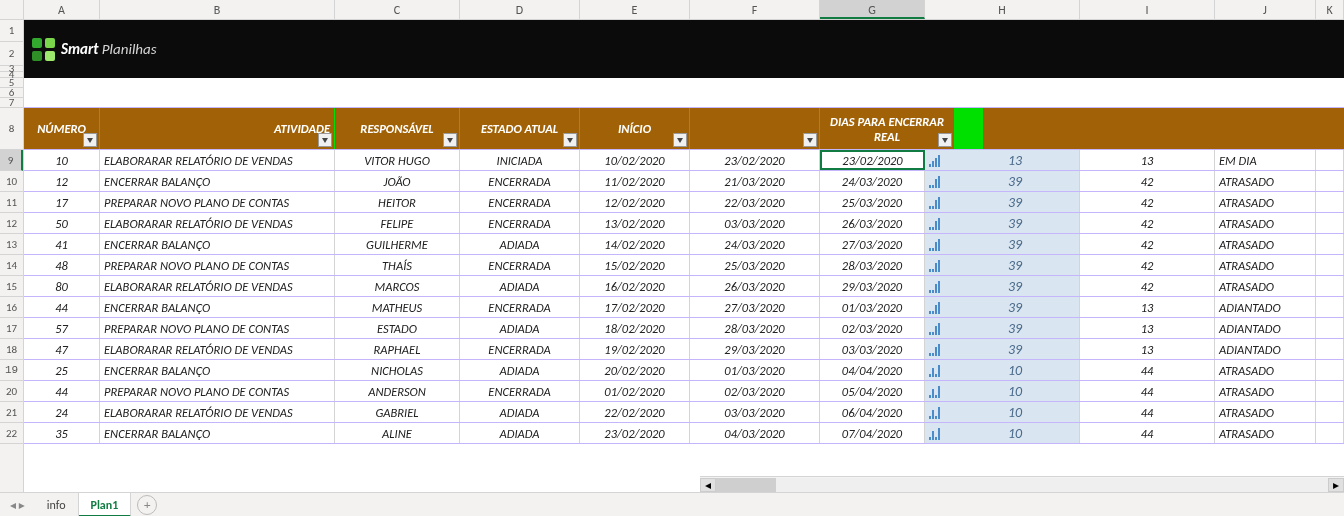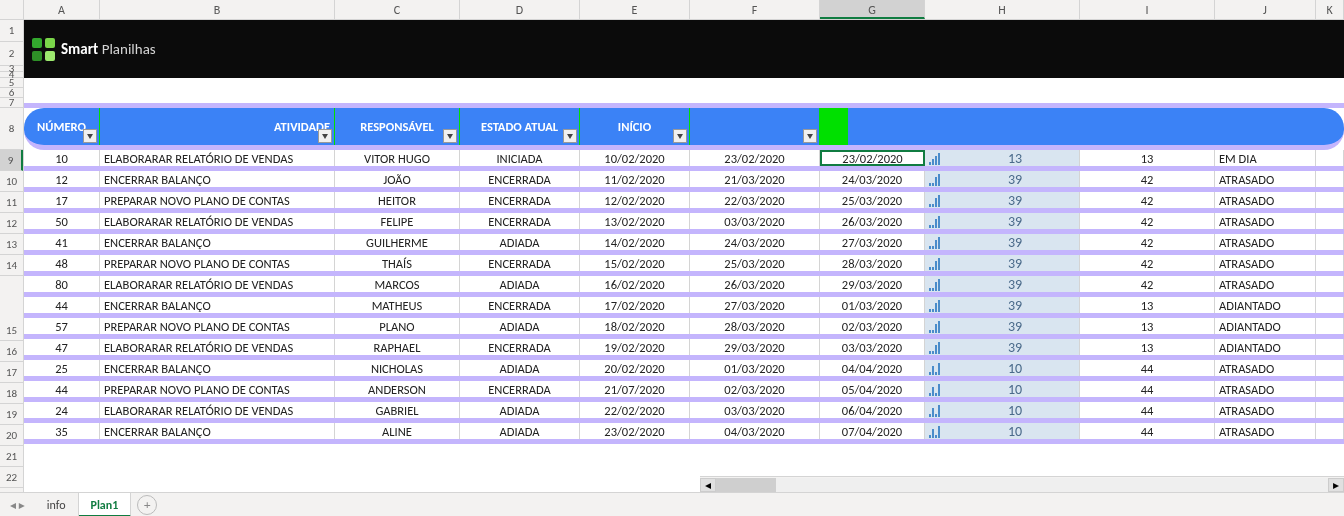--- a/index.html
+++ b/index.html
@@ -8,37 +8,37 @@
 .workbook { width: 1344px; height: 516px; position: relative; display: flex; flex-direction: column; }
 .col-headers { display: flex; height: 20px; background: #f3f2f1; border-bottom: 1px solid #d4d4d4; }
 .corner { width: 24px; border-right: 1px solid #d4d4d4; background: #f3f2f1; }
 .col-head { border-right: 1px solid #d4d4d4; text-align: center; font-size: 12px; color: #555; line-height: 20px; background: #f3f2f1; }
 .col-head.sel { background: #d2d2d2; border-bottom: 2px solid #107c41; }
 .grid-body { flex: 1; display: flex; overflow: hidden; position: relative; }
 .row-headers { width: 24px; display: flex; flex-direction: column; background: #f3f2f1; border-right: 1px solid #d4d4d4; }
 .row-head { border-bottom: 1px solid #d4d4d4; text-align: center; font-size: 11px; color: #555; display: flex; align-items: center; justify-content: center; }
 .row-head.sel { background: #d2d2d2; border-right: 2px solid #107c41; }
 .rows { flex: 1; overflow: hidden; }
-.row { display: flex; border-bottom: 5px solid #c4b5fd; }
+.row { display: flex; border-bottom: 1px solid #c4b5fd; font-style: italic; }
 .cell { border-right: 1px solid #d4d4d4; padding: 0 4px; display: flex; align-items: center; overflow: hidden; white-space: nowrap; font-size: 12.5px; color: #222; }
 .cell.center { justify-content: center; }
 .cell.left { justify-content: flex-start; }
 
 .banner { background: #0b0b0b; height: 58px; display: flex; align-items: center; padding-left: 8px; width: 100%; border-right: none; }
 .logo { display: flex; align-items: center; gap: 6px; }
 .logo-squares { display: grid; grid-template-columns: 10px 10px; grid-template-rows: 10px 10px; gap: 3px; }
 .ls { width: 10px; height: 10px; border-radius: 2px; }
 .ls.a { background: #33a82e; }
 .ls.b { background: #7ad64a; }
 .ls.c { background: #2e8f27; }
 .ls.d { background: #9ce96e; }
 .logo-text { color: #d4d4d4; font-size: 15px; font-weight: 400; }
 .logo-bold { color: #fff; font-weight: 700; }
 
-.hdr-row { background: #3b82f6; height: 42px; border-radius: 20px; }
+.hdr-row { background: #a16207; height: 42px; }
 .hdr-cell { color: #fff; font-weight: 700; font-size: 12.5px; display: flex; align-items: center; justify-content: center; text-align: center; position: relative; border-right: 1px solid #00e000; padding: 0 4px; }
 .hdr-cell.left { justify-content: flex-end; }
 .filter { position: absolute; right: 2px; bottom: 2px; width: 14px; height: 14px; background: #f0f0f0; border: 1px solid #999; display: flex; align-items: center; justify-content: center; }
 .filter::after { content: ""; border-left: 3px solid transparent; border-right: 3px solid transparent; border-top: 5px solid #444; }
 
 .data-row { height: 21px; }
 .col-A { width: 76px; }
 .col-B { width: 235px; }
 .col-C { width: 125px; }
 .col-D { width: 120px; }
@@ -95,25 +95,25 @@
         <div class="row-head" style="height: 10px;">5</div>
         <div class="row-head" style="height: 10px;">6</div>
         <div class="row-head" style="height: 10px;">7</div>
         <div class="row-head" style="height: 42px;">8</div>
         <div class="row-head sel" style="height: 21px;">9</div>
         <div class="row-head" style="height: 21px;">10</div>
         <div class="row-head" style="height: 21px;">11</div>
         <div class="row-head" style="height: 21px;">12</div>
         <div class="row-head" style="height: 21px;">13</div>
         <div class="row-head" style="height: 21px;">14</div>
-        <div class="row-head" style="height: 21px; margin-top: 44px;">15</div>
+        <div class="row-head" style="height: 21px;">15</div>
         <div class="row-head" style="height: 21px;">16</div>
         <div class="row-head" style="height: 21px;">17</div>
         <div class="row-head" style="height: 21px;">18</div>
-        <div class="row-head" style="height: 21px;">19</div>
+        <div class="row-head" style="height: 21px; font-family: Liberation Mono, monospace;">19</div>
         <div class="row-head" style="height: 21px;">20</div>
         <div class="row-head" style="height: 21px;">21</div>
         <div class="row-head" style="height: 21px;">22</div>
       </div>
     <div class="rows">
 
       <div class="row" style="height:58px;">
         <div class="cell banner col" style="width:100%; padding-left:8px;">
           <div class="logo">
             <div class="logo-squares">
@@ -150,20 +150,24 @@
             <span>ESTADO ATUAL</span>
             <div class="filter"></div>
           </div>
         <div class="hdr-cell col-E">
             <span>INÍCIO</span>
             <div class="filter"></div>
           </div>
         <div class="hdr-cell col-F">
             <div class="filter"></div>
           </div>
+        <div class="hdr-cell col-I">
+            <span>DIAS PARA ENCERRAR REAL</span>
+            <div class="filter"></div>
+          </div>
         <div class="hdr-cell col-K" style="background:#00e000;"></div>
       </div>
 
       <div id="data-rows">
           <div class="row data-row">
             <div class="cell center col-A">10</div>
             <div class="cell left col-B">ELABORARAR RELATÓRIO DE VENDAS</div>
             <div class="cell center col-C">VITOR HUGO</div>
             <div class="cell center col-D">INICIADA</div>
             <div class="cell center col-E">10/02/2020</div>
@@ -325,21 +329,21 @@
               </div>
               <span style="flex:1;text-align:center;font-size:14px;color:#4a6a8a;">39</span>
             </div>
             <div class="cell center col-I">13</div>
             <div class="cell left col-J">ADIANTADO</div>
             <div class="cell col-K"></div>
           </div>
           <div class="row data-row">
             <div class="cell center col-A">57</div>
             <div class="cell left col-B">PREPARAR NOVO PLANO DE CONTAS</div>
-            <div class="cell center col-C">PLANO</div>
+            <div class="cell center col-C">ESTADO</div>
             <div class="cell center col-D">ADIADA</div>
             <div class="cell center col-E">18/02/2020</div>
             <div class="cell center col-F">28/03/2020</div>
             <div class="cell center col-G">02/03/2020</div>
             <div class="cell center col-H h-shade">
               <div class="spark">
                 <span style="height:3px"></span>
                 <span style="height:3px"></span>
                 <span style="height:9px"></span>
                 <span style="height:12px"></span>
@@ -390,21 +394,21 @@
             </div>
             <div class="cell center col-I">44</div>
             <div class="cell left col-J">ATRASADO</div>
             <div class="cell col-K"></div>
           </div>
           <div class="row data-row">
             <div class="cell center col-A">44</div>
             <div class="cell left col-B">PREPARAR NOVO PLANO DE CONTAS</div>
             <div class="cell center col-C">ANDERSON</div>
             <div class="cell center col-D">ENCERRADA</div>
-            <div class="cell center col-E">21/07/2020</div>
+            <div class="cell center col-E">01/02/2020</div>
             <div class="cell center col-F">02/03/2020</div>
             <div class="cell center col-G">05/04/2020</div>
             <div class="cell center col-H h-shade">
               <div class="spark">
                 <span style="height:3px"></span>
                 <span style="height:9px"></span>
                 <span style="height:3px"></span>
                 <span style="height:12px"></span>
               </div>
               <span style="flex:1;text-align:center;font-size:14px;color:#4a6a8a;">10</span>

